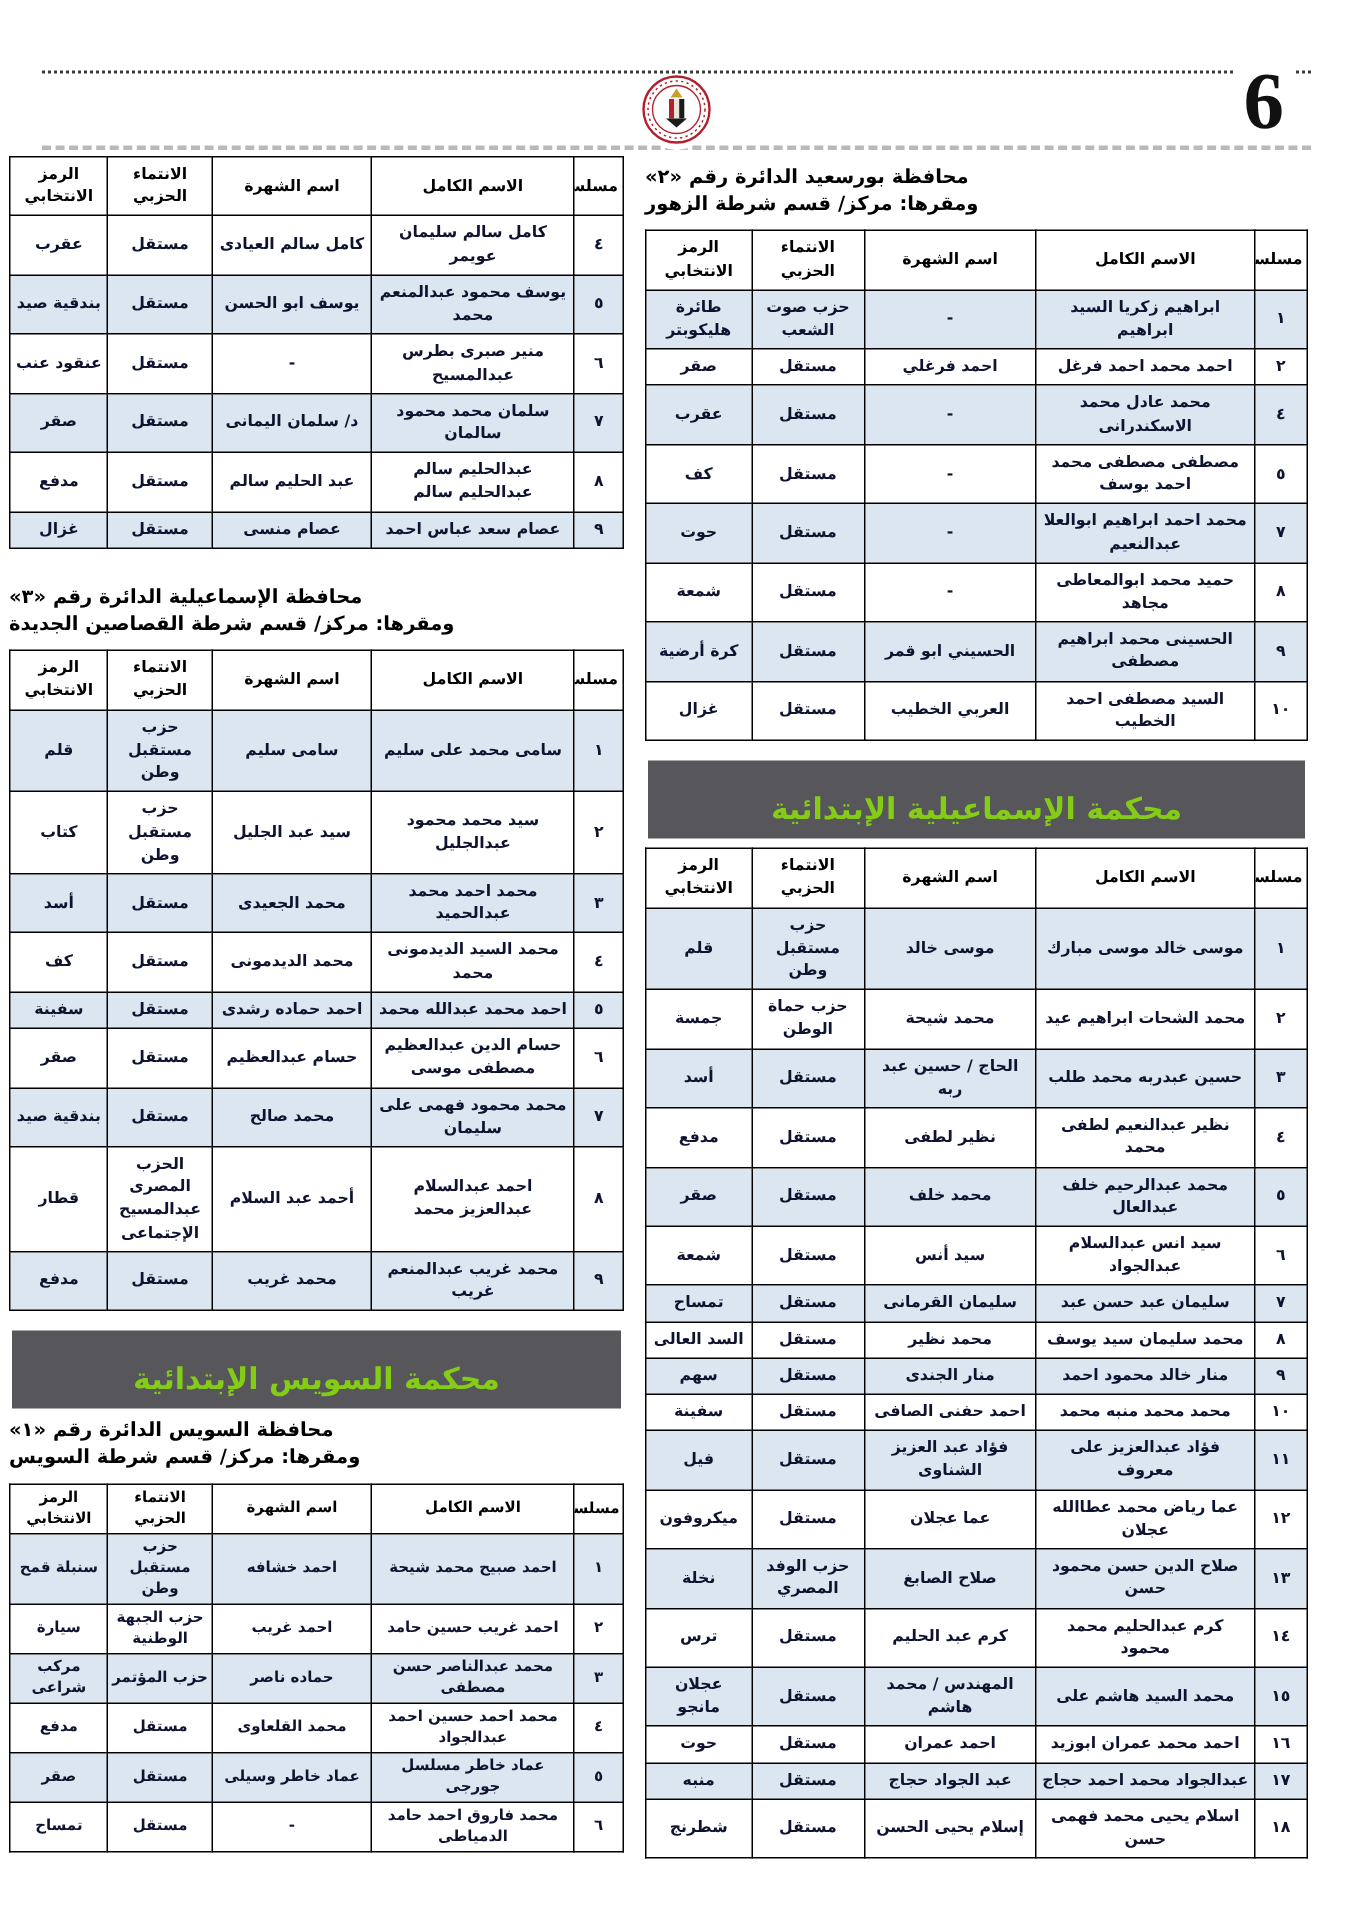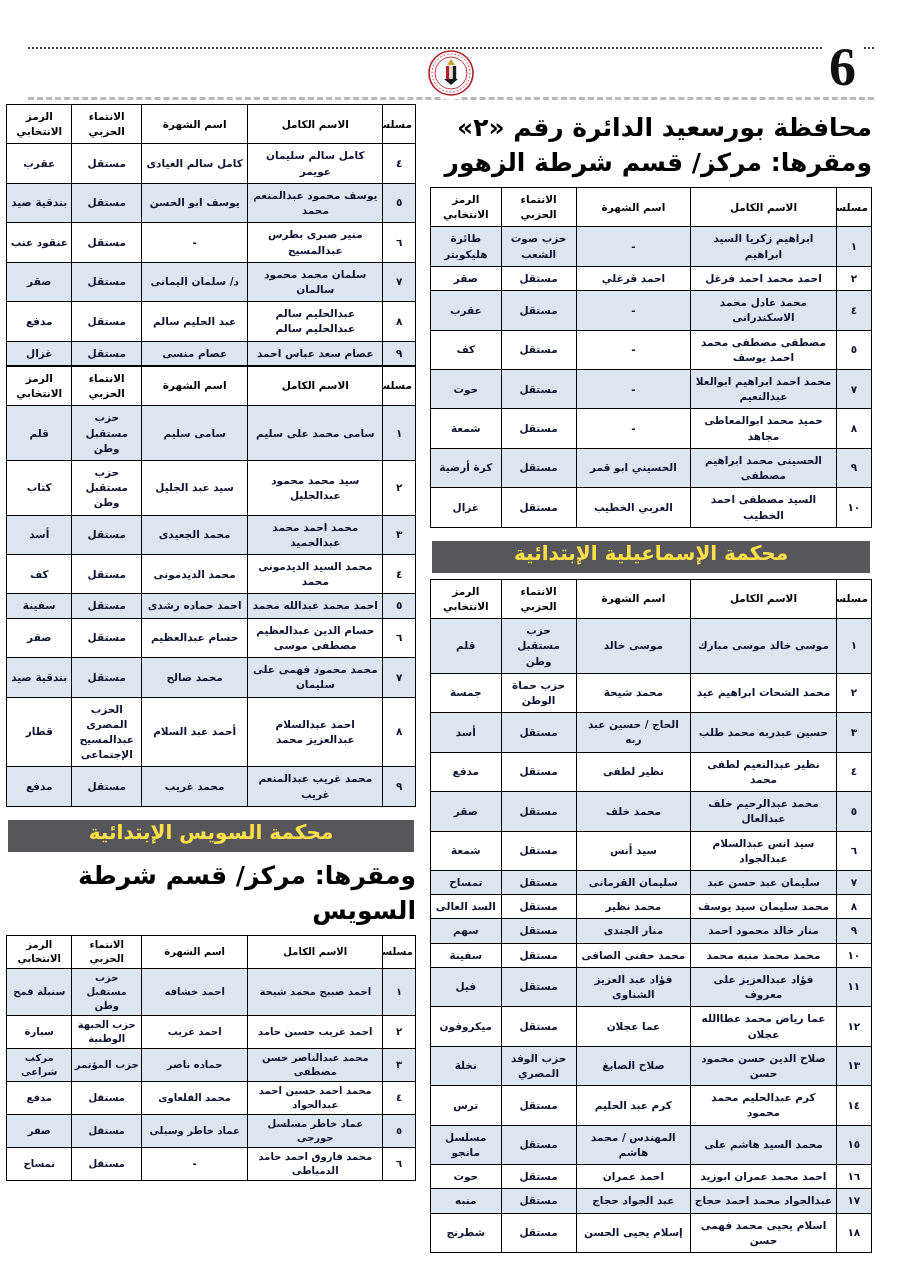--- a/index.html
+++ b/index.html
@@ -11,25 +11,25 @@
   .dashed-rule { position:absolute; left:28px; right:28px; top:97px; border-top:3px dashed #b9b9b9; }
   .page-number { position:absolute; right:40px; top:42px; font-family:"Liberation Serif", serif;
     font-size:54px; font-weight:bold; line-height:0.95; color:#111; background:#fff; padding:0 6px; z-index:2;}
   .emblem { position:absolute; left:50%; top:50px; transform:translateX(-50%); z-index:2; background:#fff; border-radius:50%;}
   
   .content { display:flex; direction:rtl; gap:14px; padding:2px 30px 0 34px; }
   .col { flex:0 0 auto; }
   .col-right { width:442px; }
   .col-left  { width:410px; }
   
-  .section-title { text-align:right; font-weight:bold; font-size:25px; line-height:1.4;
+  .section-title { text-align:left; font-weight:bold; font-size:13px; line-height:1.4;
     color:#000; margin:6px 0 7px; direction:rtl; }
   .section-title .line { display:block; }
-  .court-banner { background:#57575b; color:#fde047; font-weight:bold; font-size:20px;
-    text-align:center; padding:0 0 8px; margin:13px 2px 6px; letter-spacing:0; }
+  .court-banner { background:#57575b; color:#84cc16; font-weight:bold; font-size:20px;
+    text-align:center; padding:20px 0 8px; margin:13px 2px 6px; letter-spacing:0; }
   .mt-lg { margin-top:24px; }
   
   table { width:100%; border-collapse:collapse; direction:rtl; table-layout:fixed; background:#fff; }
   th, td { border:1px solid #000; font-weight:bold; text-align:center; vertical-align:middle;
     padding:4px 3px; font-size:10.5px; line-height:1.45; color:#0e1430; overflow:hidden; }
   th { font-size:10.5px; color:#000; background:#fff; height:26px; }
   .zebra-odd  tbody tr:nth-child(odd)  td { background:#dce6f1; }
   .zebra-even tbody tr:nth-child(even) td { background:#dce6f1; }
   .compact th, .compact td { padding:2px 2px; font-size:10px; line-height:1.4; }
   col.c-serial { width:8%; }
@@ -223,21 +223,21 @@
           <tr>
             <td>٩</td>
             <td>منار خالد محمود احمد</td>
             <td>منار الجندى</td>
             <td>مستقل</td>
             <td>سهم</td>
           </tr>
           <tr>
             <td>١٠</td>
             <td>محمد محمد منبه محمد</td>
-            <td>محمد حفنى الصافى</td>
+            <td>احمد حفنى الصافى</td>
             <td>مستقل</td>
             <td>سفينة</td>
           </tr>
           <tr>
             <td>١١</td>
             <td>فؤاد عبدالعزيز على معروف</td>
             <td>فؤاد عبد العزيز الشناوى</td>
             <td>مستقل</td>
             <td>فيل</td>
           </tr>
@@ -260,21 +260,21 @@
             <td>كرم عبدالحليم محمد محمود</td>
             <td>كرم عبد الحليم</td>
             <td>مستقل</td>
             <td>ترس</td>
           </tr>
           <tr>
             <td>١٥</td>
             <td>محمد السيد هاشم على</td>
             <td>المهندس / محمد هاشم</td>
             <td>مستقل</td>
-            <td>مسلسل مانجو</td>
+            <td>عجلان مانجو</td>
           </tr>
           <tr>
             <td>١٦</td>
             <td>احمد محمد عمران ابوزيد</td>
             <td>احمد عمران</td>
             <td>مستقل</td>
             <td>حوت</td>
           </tr>
           <tr>
             <td>١٧</td>
@@ -353,20 +353,24 @@
           <tr>
             <td>٩</td>
             <td>عصام سعد عباس احمد</td>
             <td>عصام منسى</td>
             <td>مستقل</td>
             <td>غزال</td>
           </tr>
         </tbody>
       </table>
 
+    <div class="section-title mt-lg">
+      <span class="line">محافظة الإسماعيلية الدائرة رقم «٣»</span>
+      <span class="line">ومقرها: مركز/ قسم شرطة القصاصين الجديدة</span>
+    </div>
     <table class="zebra-odd">
       <colgroup>
           <col class="c-serial">
           <col class="c-full">
           <col class="c-short">
           <col class="c-party">
           <col class="c-symbol">
         </colgroup>
     <thead>
           <tr>
@@ -440,20 +444,21 @@
             <td>محمد غريب</td>
             <td>مستقل</td>
             <td>مدفع</td>
           </tr>
         </tbody>
       </table>
 
     <div class="court-banner">محكمة السويس الإبتدائية</div>
 
     <div class="section-title">
+      <span class="line">محافظة السويس الدائرة رقم «١»</span>
       <span class="line">ومقرها: مركز/ قسم شرطة السويس</span>
     </div>
     <table class="zebra-odd compact">
       <colgroup>
           <col class="c-serial">
           <col class="c-full">
           <col class="c-short">
           <col class="c-party">
           <col class="c-symbol">
         </colgroup>

